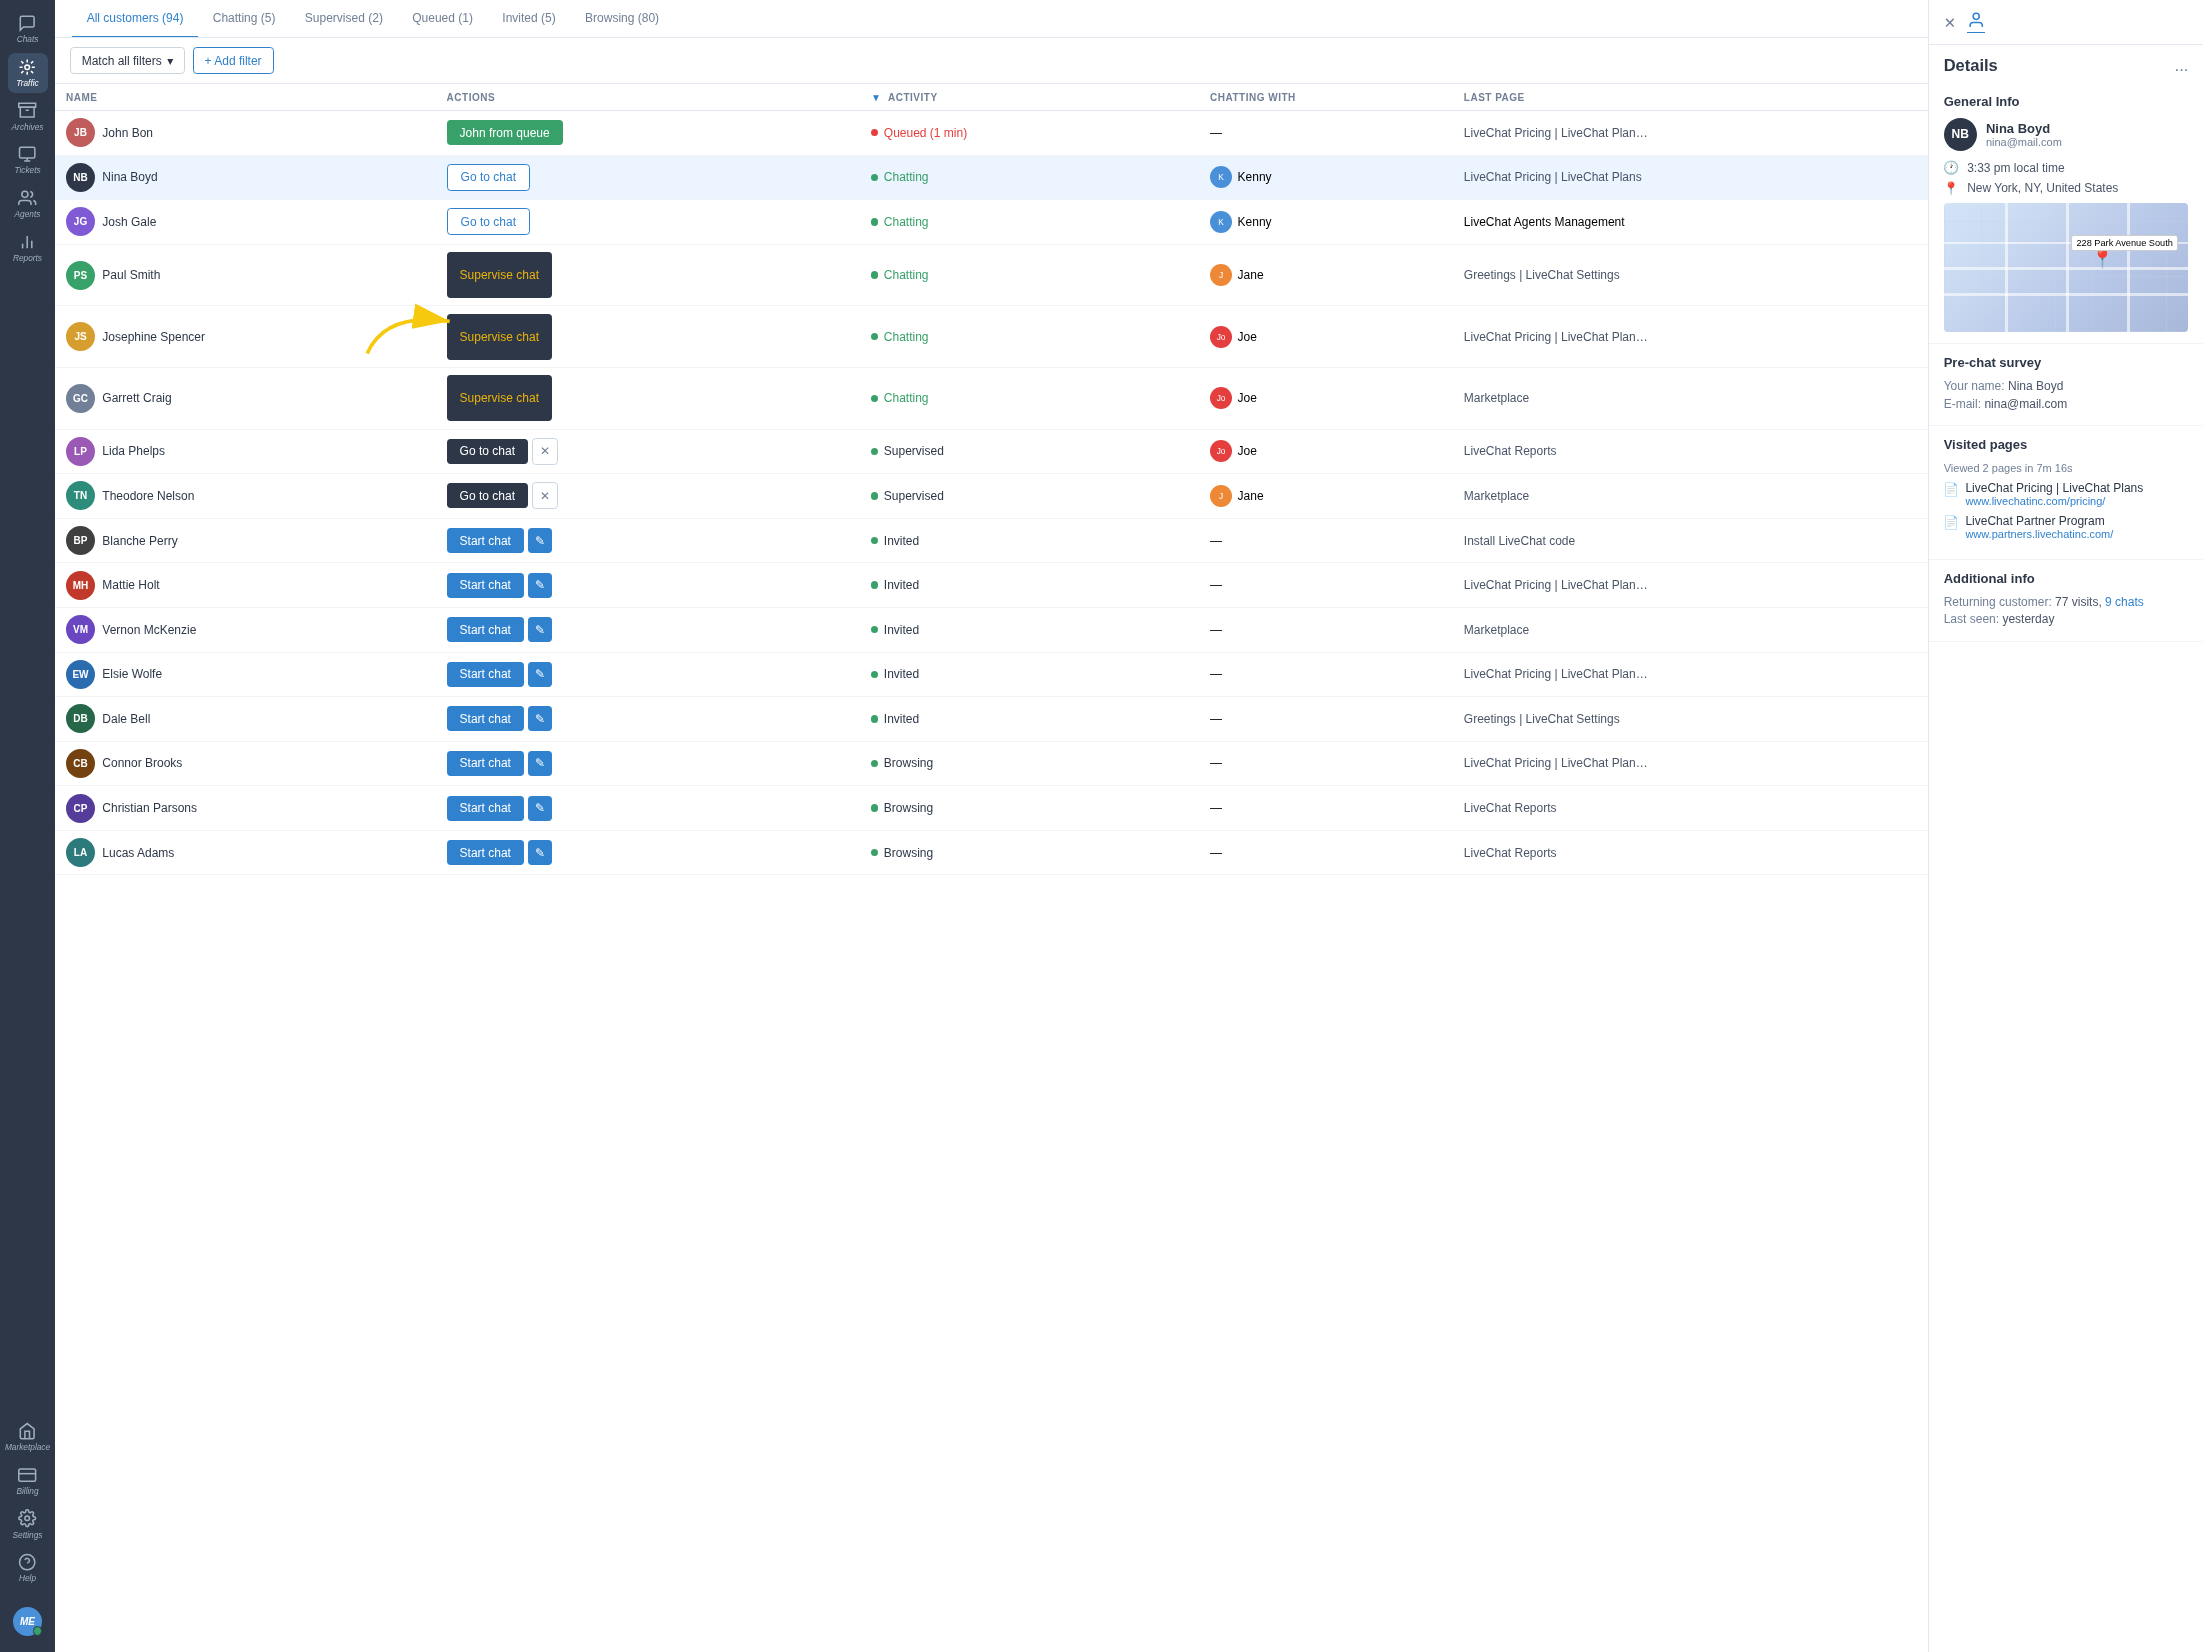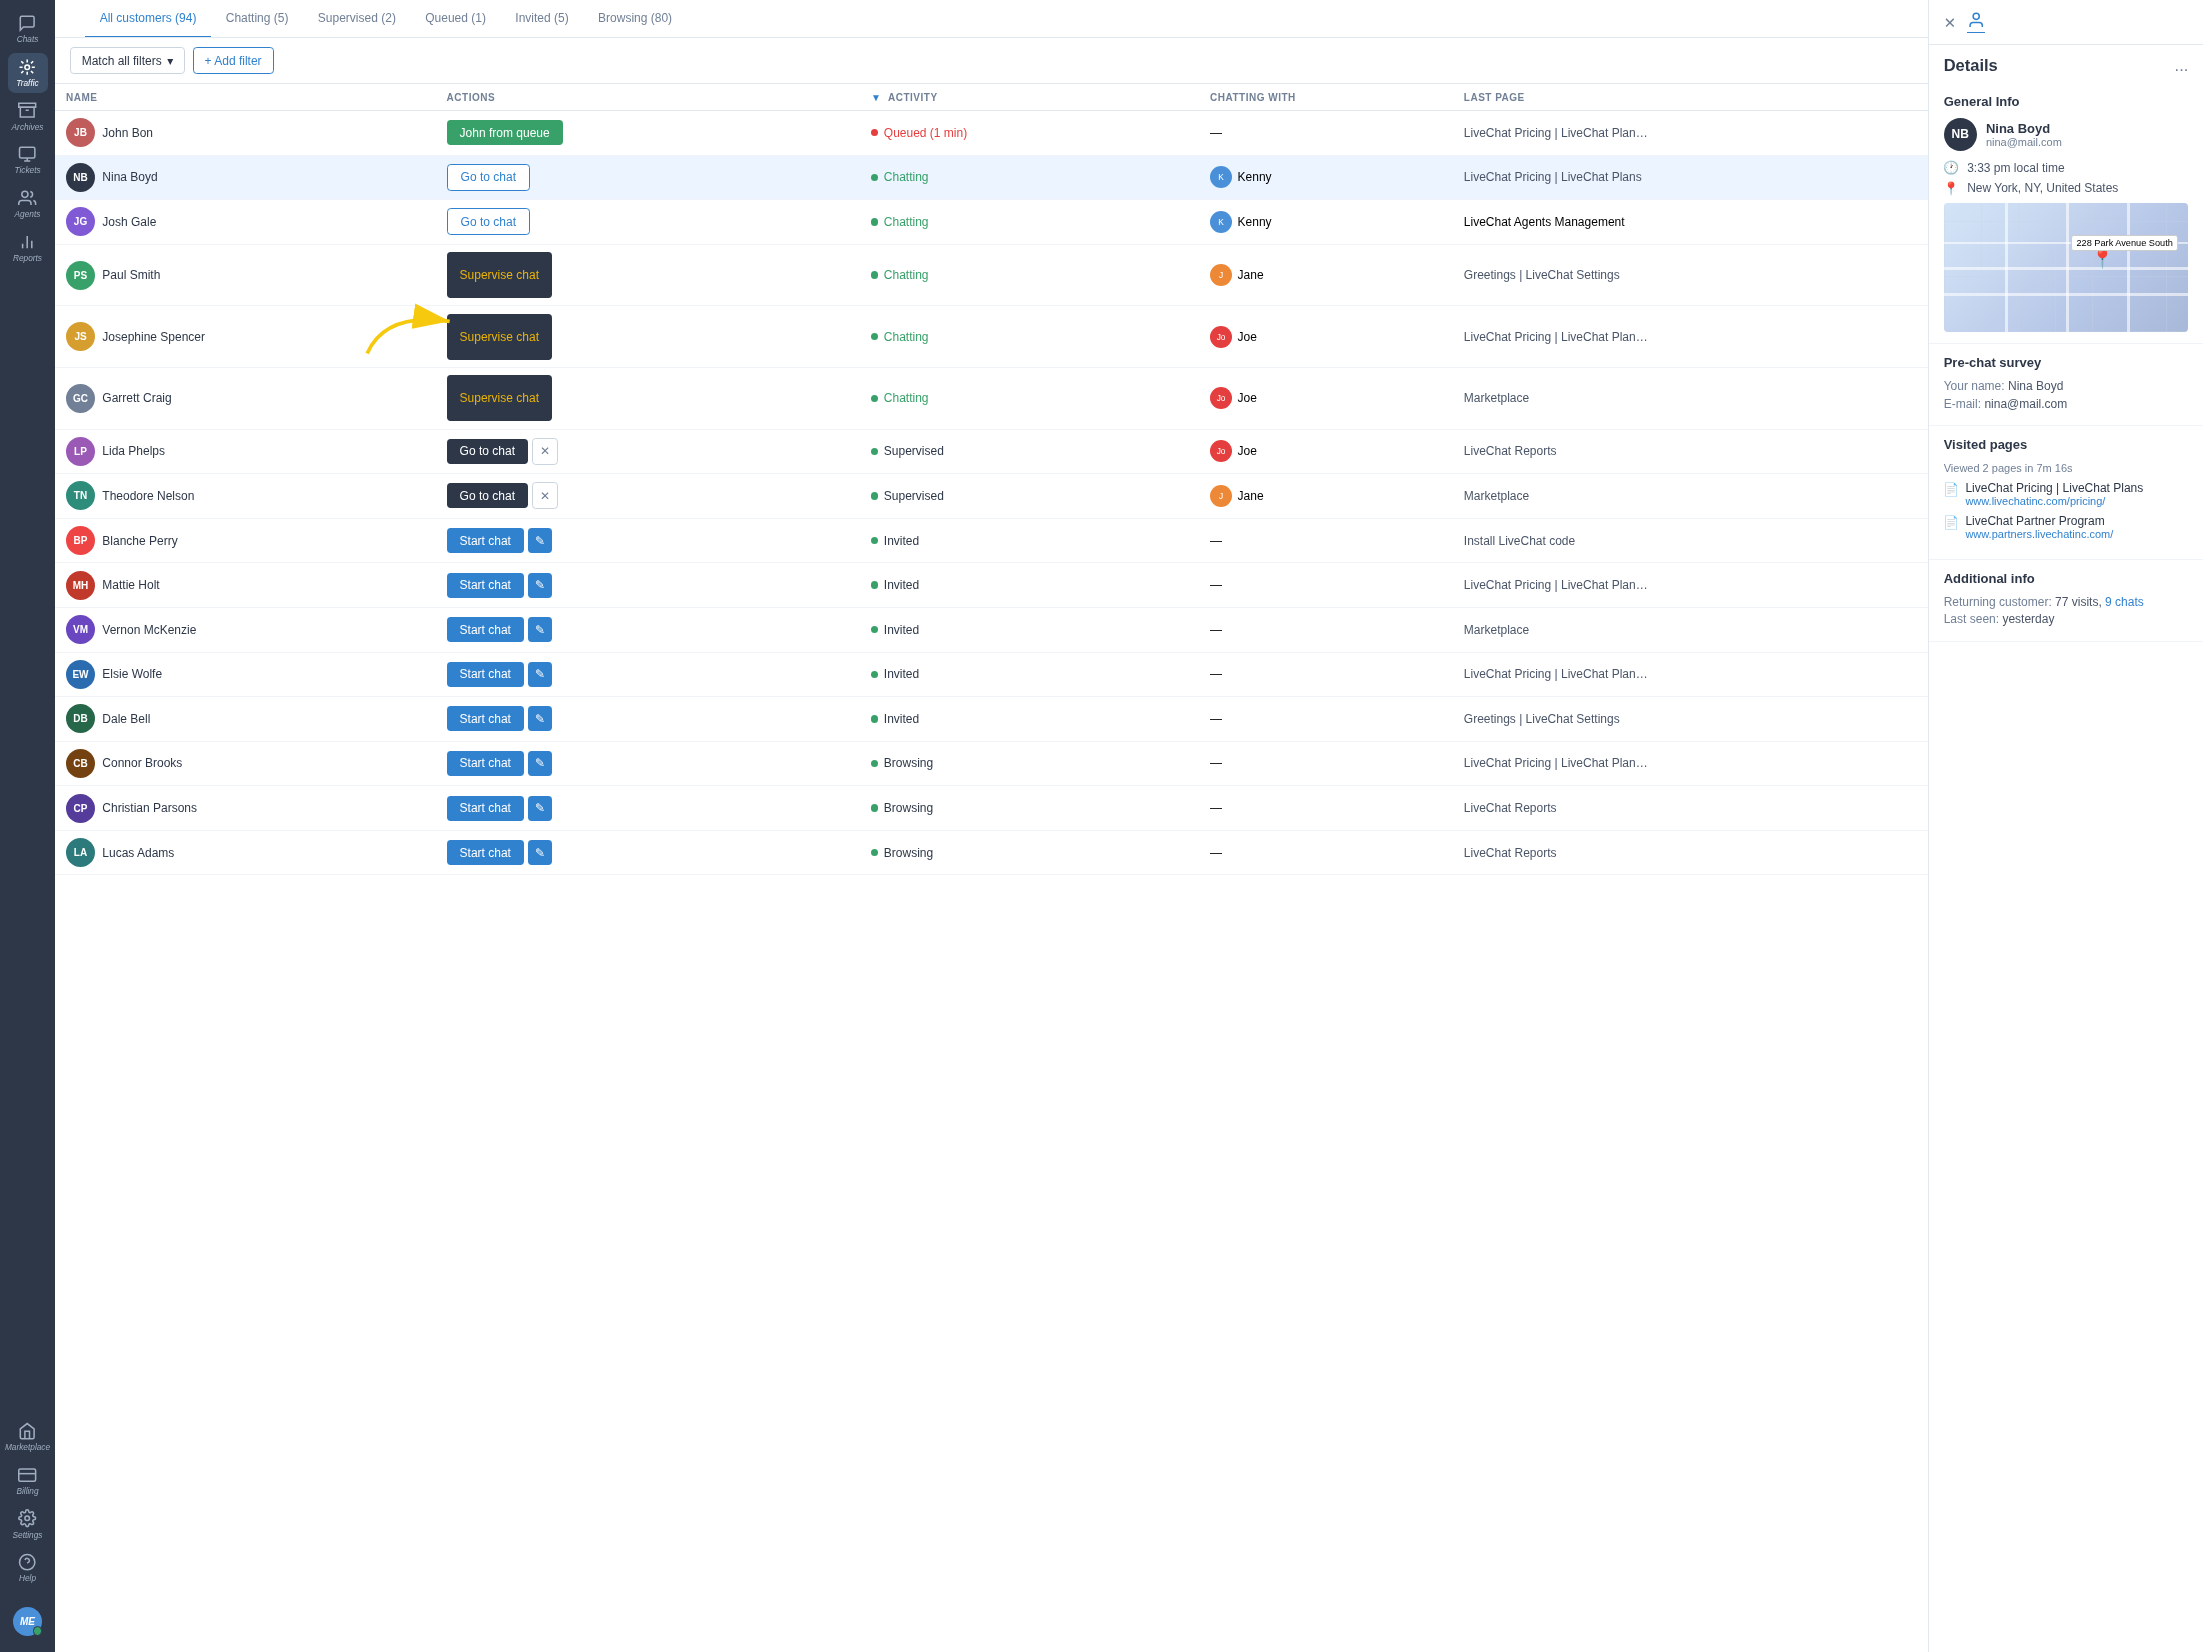--- a/index.html
+++ b/index.html
@@ -34,21 +34,21 @@
     .sidebar-item svg { width: 18.4px; height: 18.4px; }
     .sidebar-bottom { margin-top: auto; }
 
     
     .main { flex: 1; display: flex; flex-direction: column; overflow: hidden; background: #fff; }
 
     
     .tabs {
       display: flex;
       border-bottom: 0.9px solid #e2e8f0;
-      padding: 0 30px;
+      padding: 0 17px;
       background: #fff;
       flex-shrink: 0;
     }
     .tab {
       padding: 11px 14.7px;
       cursor: pointer;
       color: #718096;
       font-size: 12px;
       border-bottom: 1.8px solid transparent;
       white-space: nowrap;
@@ -545,21 +545,21 @@
                 <span>Jane</span>
               </div>
             </td>
             <td class="col-lastpage">
               <span style="color:#4a5568;overflow:hidden;text-overflow:ellipsis;white-space:nowrap;display:block;max-width:184px;">Marketplace</span>
             </td>
           </tr>
           <tr>
             <td class="col-name">
       <div class="name-cell">
-        <div class="avatar" style="background:#ef4444">BP</div>
+        <div class="avatar" style="background:#404040">BP</div>
         <span class="name-text">Blanche Perry</span>
       </div>
             </td>
             <td class="col-actions">
               <div class="action-group">
                 <button class="btn-start">Start chat</button>
                 <button class="btn-edit">✎</button>
               </div>
             </td>
             <td class="col-activity">

